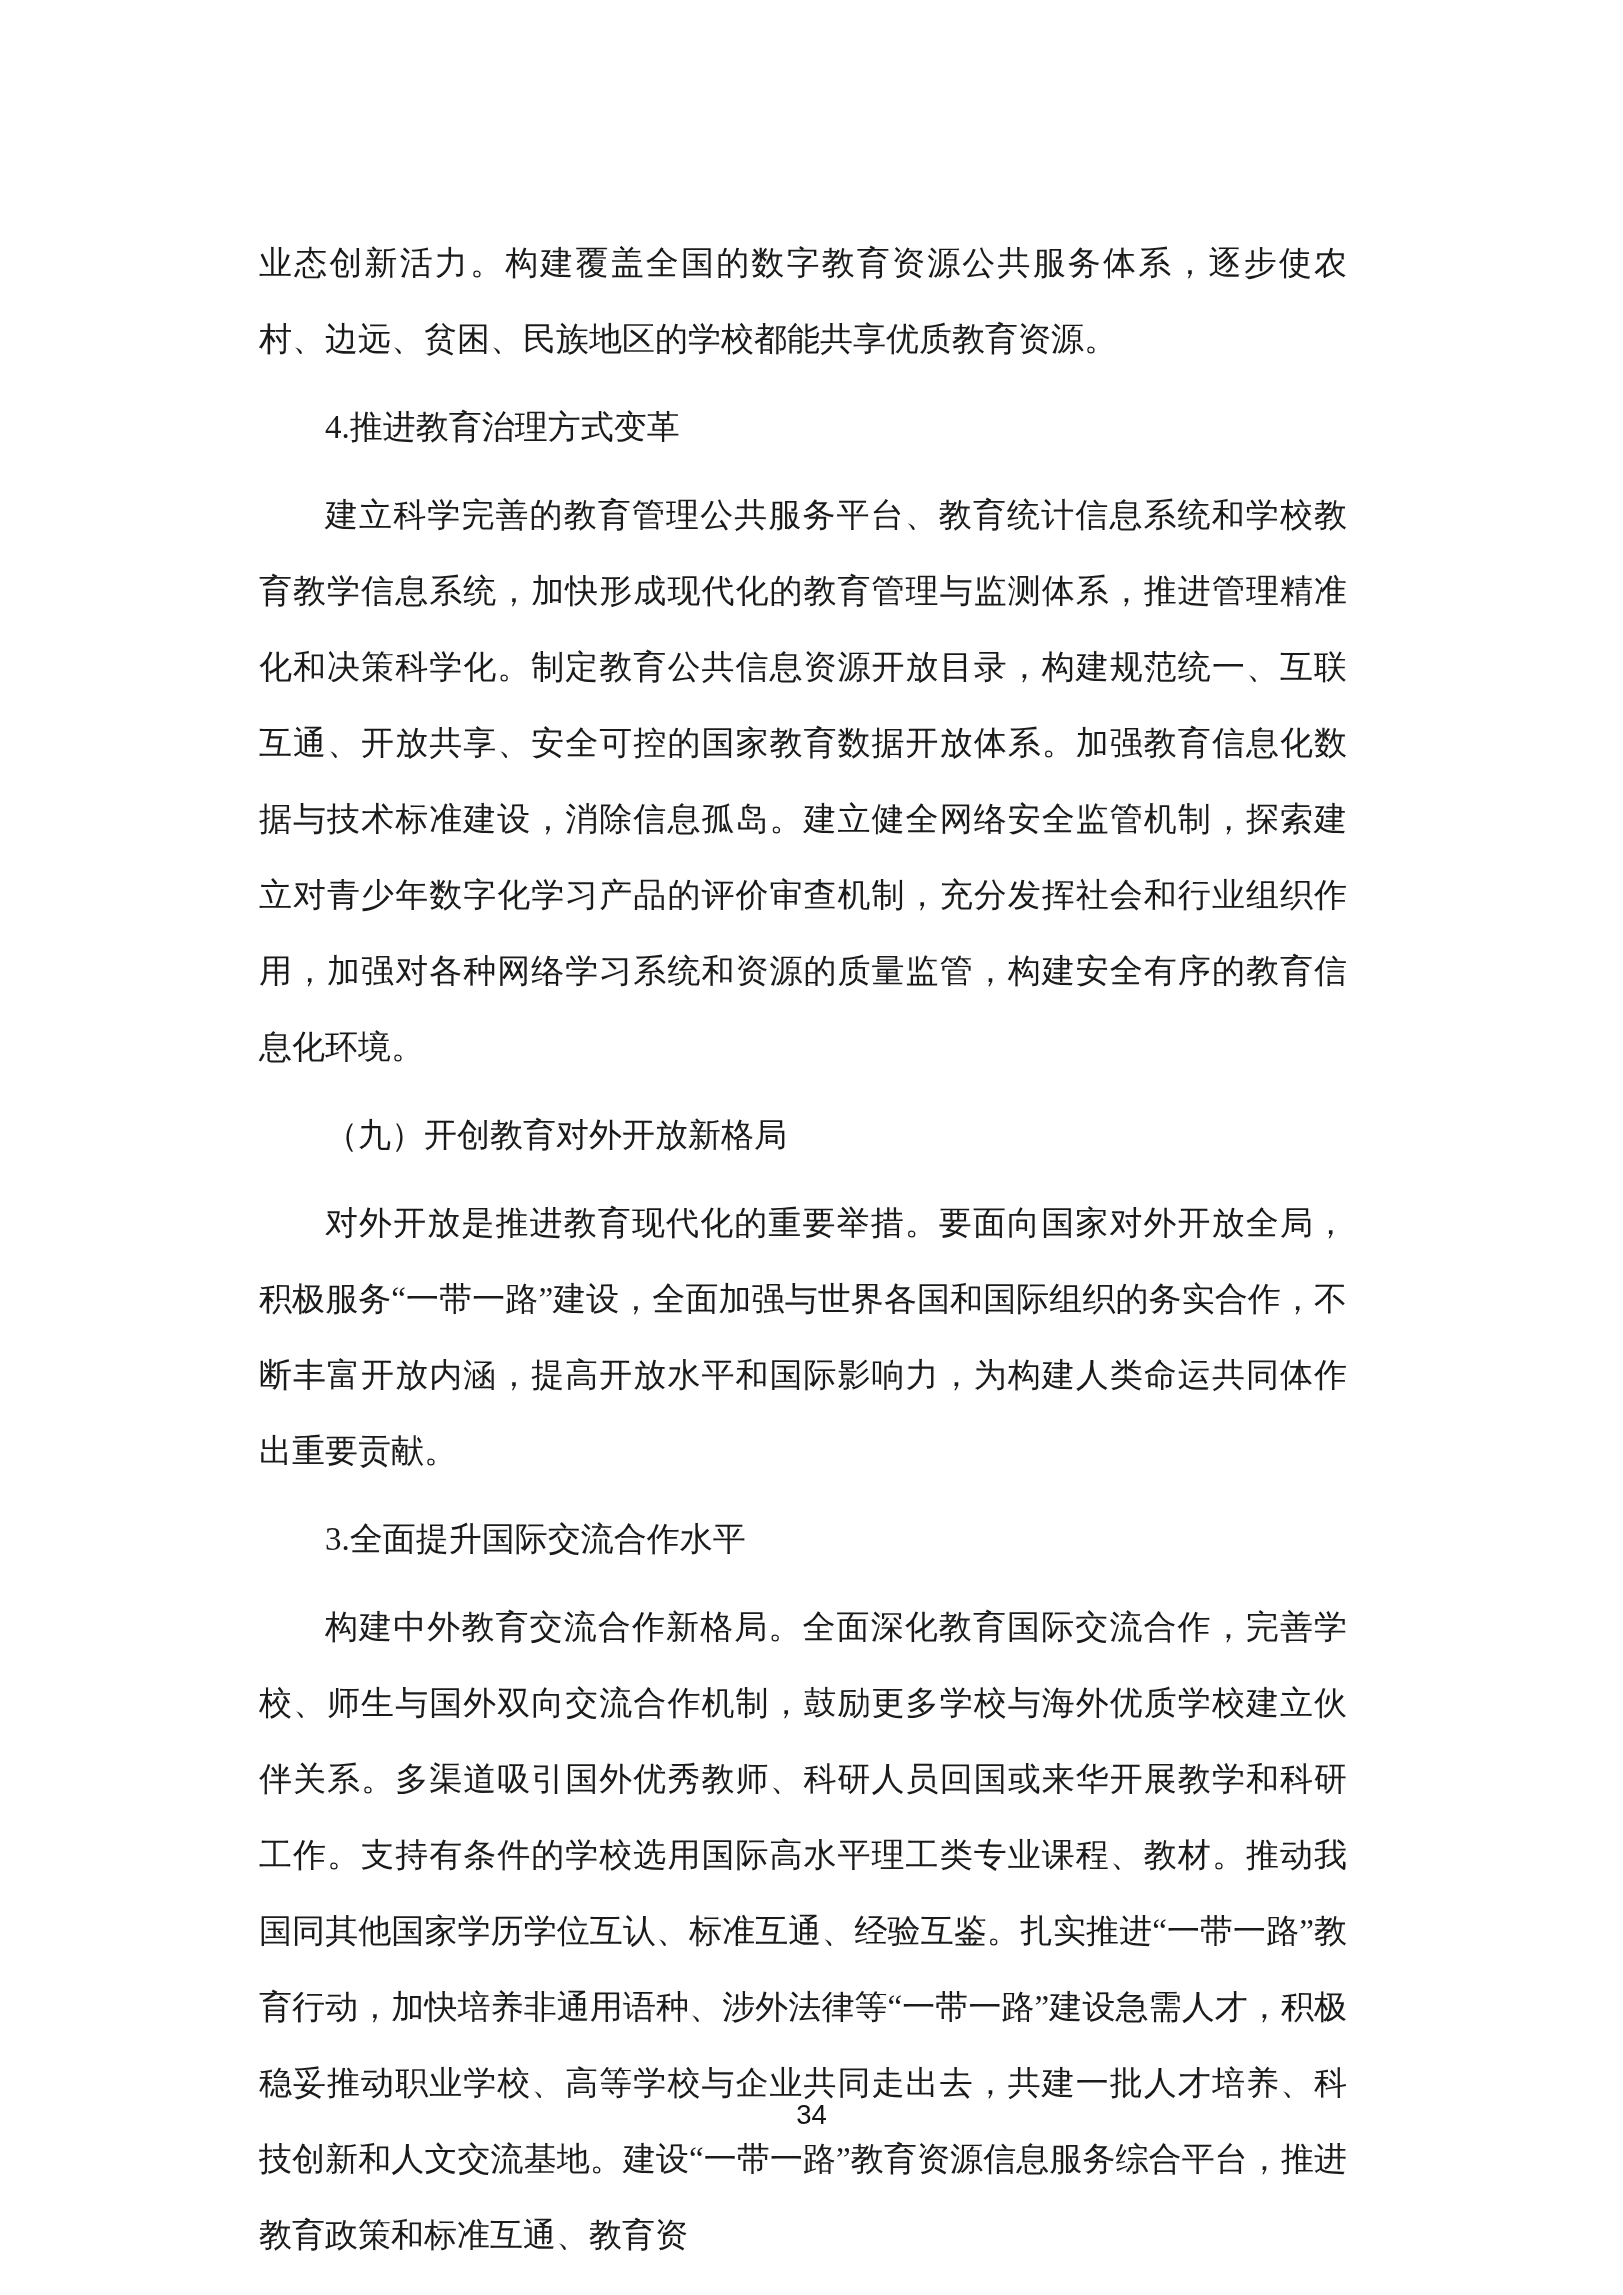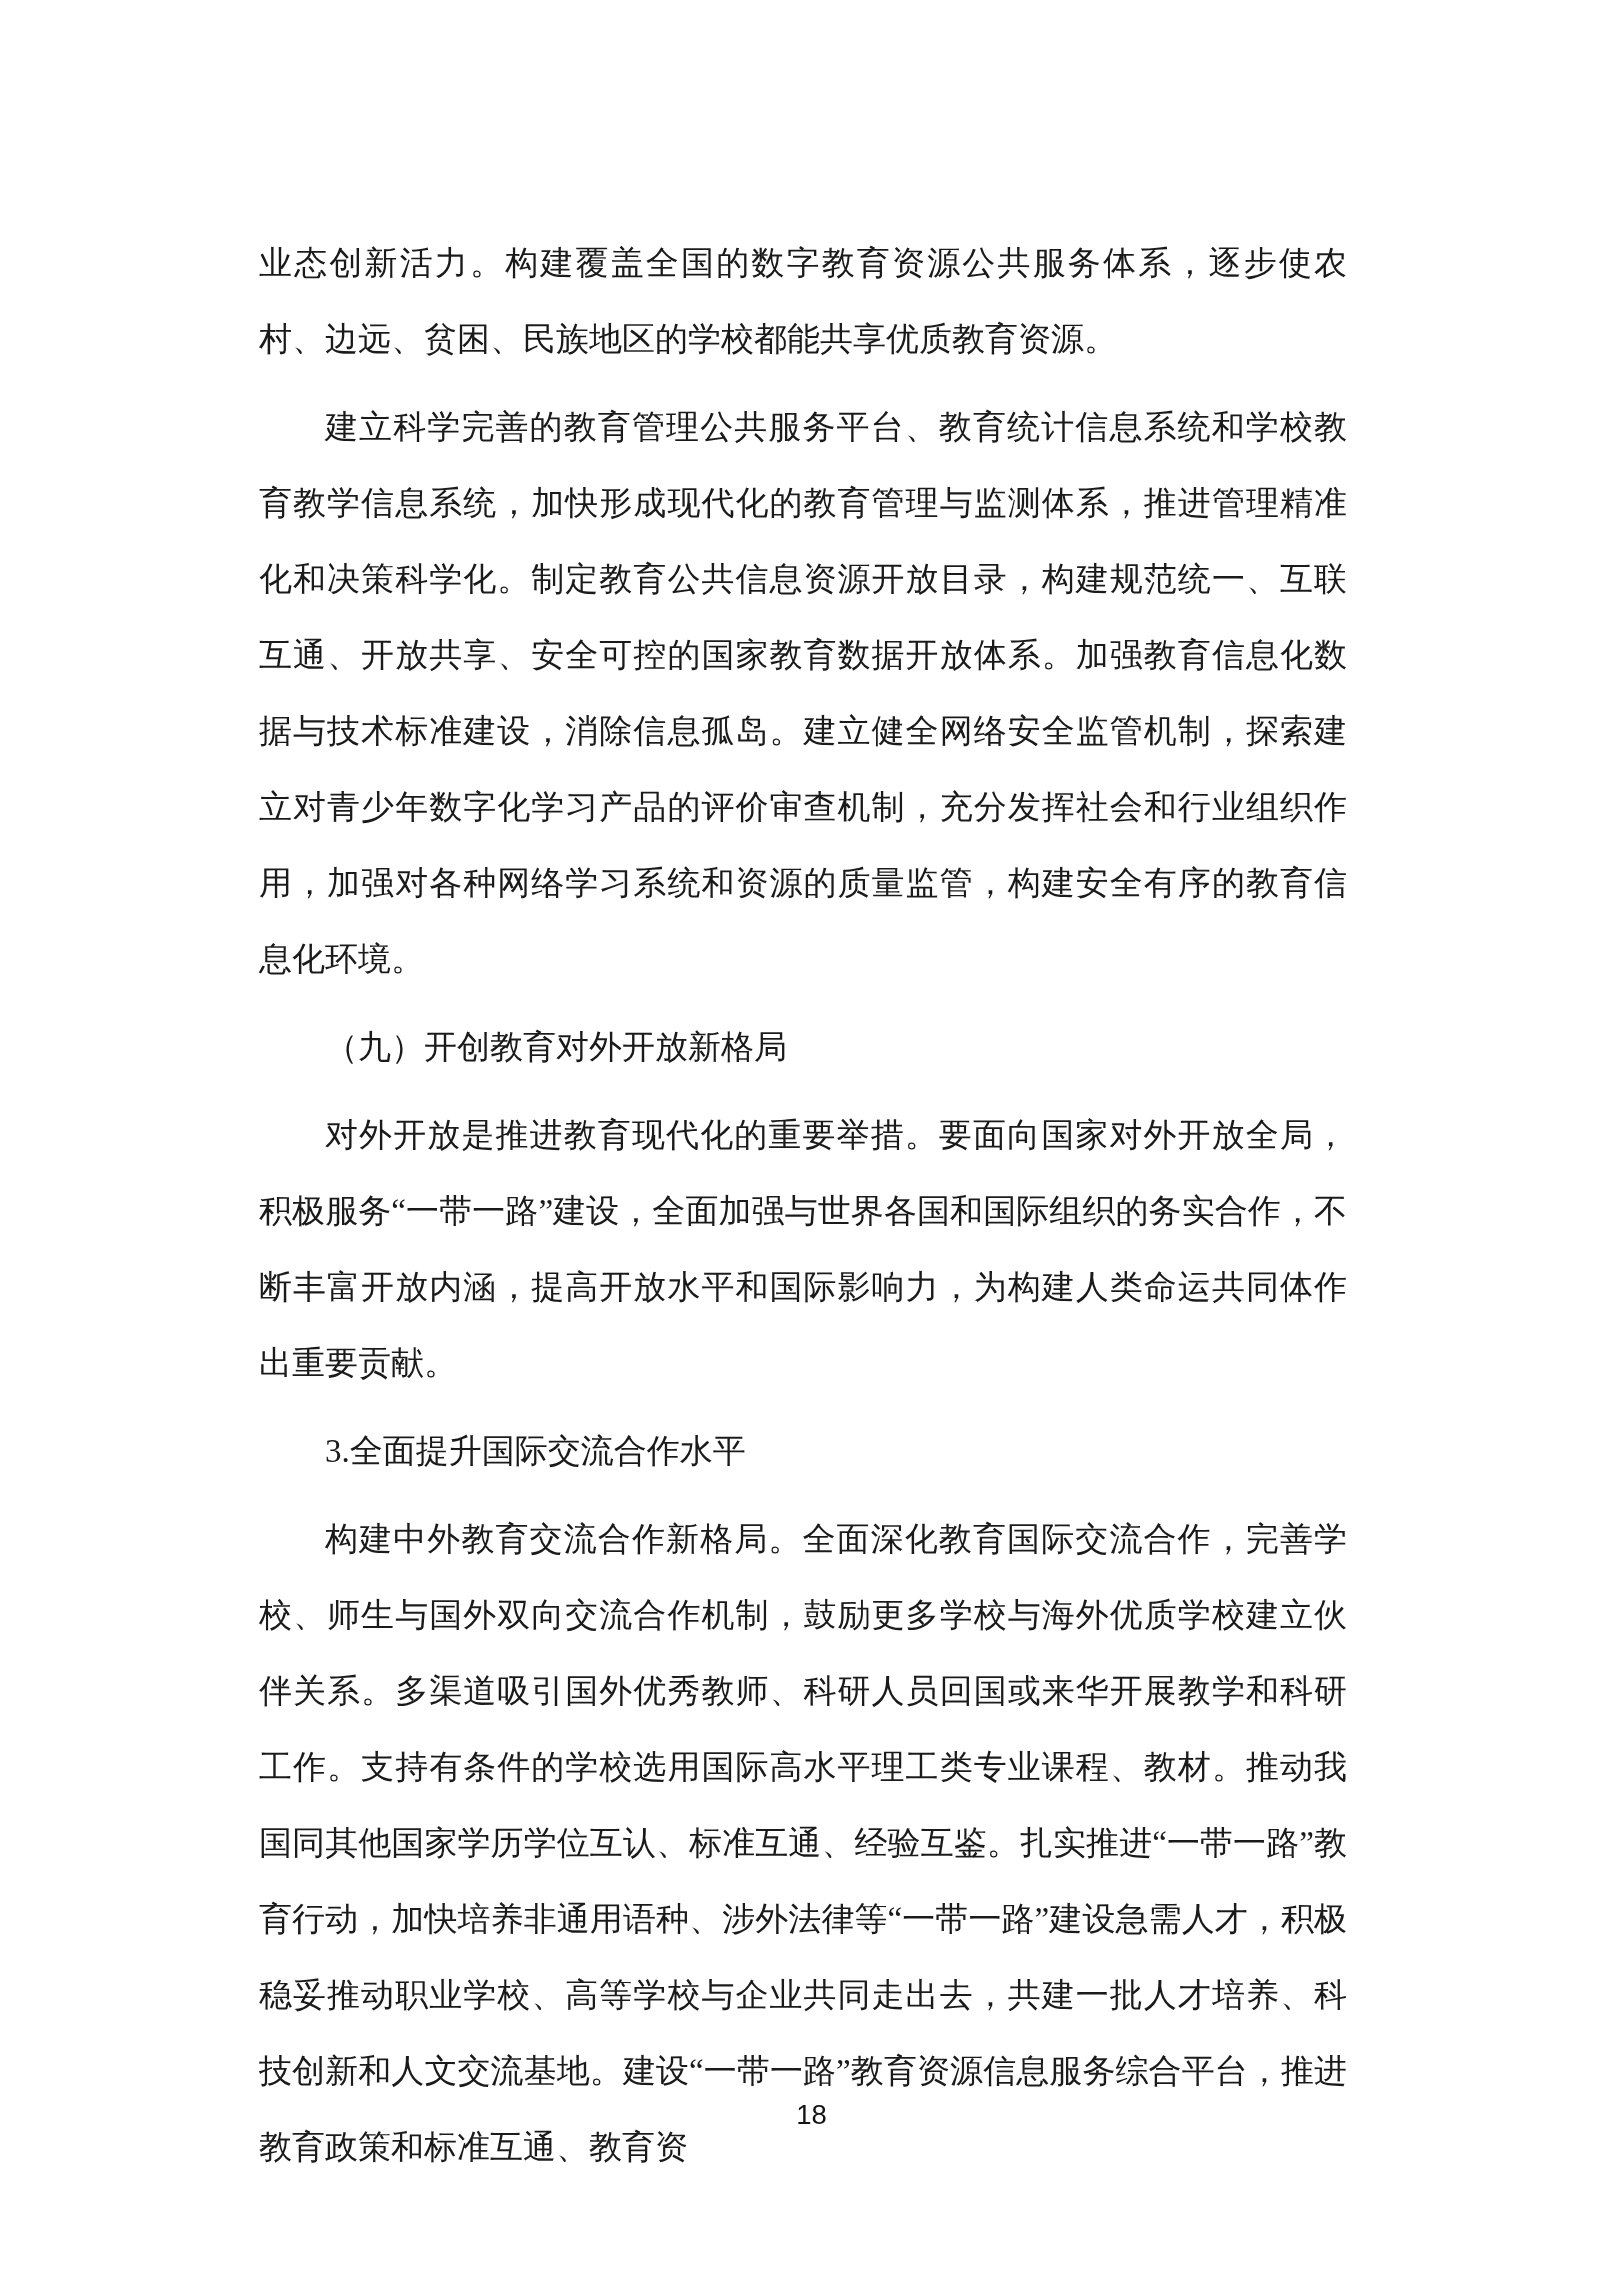--- a/index.html
+++ b/index.html
@@ -46,23 +46,24 @@
     line-height: 34px;
     color: #141414;
   }
 </style>
 </head>
 <body>
 
 <main>
   <div class="doc-body">
       <p class="para">业态创新活力。构建覆盖全国的数字教育资源公共服务体系，逐步使农村、边远、贫困、民族地区的学校都能共享优质教育资源。</p>
+      <p class="para indent">4.推进教育治理方式变革</p>
       <p class="para indent">建立科学完善的教育管理公共服务平台、教育统计信息系统和学校教育教学信息系统，加快形成现代化的教育管理与监测体系，推进管理精准化和决策科学化。制定教育公共信息资源开放目录，构建规范统一、互联互通、开放共享、安全可控的国家教育数据开放体系。加强教育信息化数据与技术标准建设，消除信息孤岛。建立健全网络安全监管机制，探索建立对青少年数字化学习产品的评价审查机制，充分发挥社会和行业组织作用，加强对各种网络学习系统和资源的质量监管，构建安全有序的教育信息化环境。</p>
       <p class="para indent">（九）开创教育对外开放新格局</p>
       <p class="para indent">对外开放是推进教育现代化的重要举措。要面向国家对外开放全局，积极服务“一带一路”建设，全面加强与世界各国和国际组织的务实合作，不断丰富开放内涵，提高开放水平和国际影响力，为构建人类命运共同体作出重要贡献。</p>
       <p class="para indent">3.全面提升国际交流合作水平</p>
       <p class="para indent">构建中外教育交流合作新格局。全面深化教育国际交流合作，完善学校、师生与国外双向交流合作机制，鼓励更多学校与海外优质学校建立伙伴关系。多渠道吸引国外优秀教师、科研人员回国或来华开展教学和科研工作。支持有条件的学校选用国际高水平理工类专业课程、教材。推动我国同其他国家学历学位互认、标准互通、经验互鉴。扎实推进“一带一路”教育行动，加快培养非通用语种、涉外法律等“一带一路”建设急需人才，积极稳妥推动职业学校、高等学校与企业共同走出去，共建一批人才培养、科技创新和人文交流基地。建设“一带一路”教育资源信息服务综合平台，推进教育政策和标准互通、教育资</p>
     </div>
   <footer class="page-footer">
-    <span class="page-num">18</span>
+    <span class="page-num">34</span>
   </footer>
 </main>
 
 
 </body></html>

